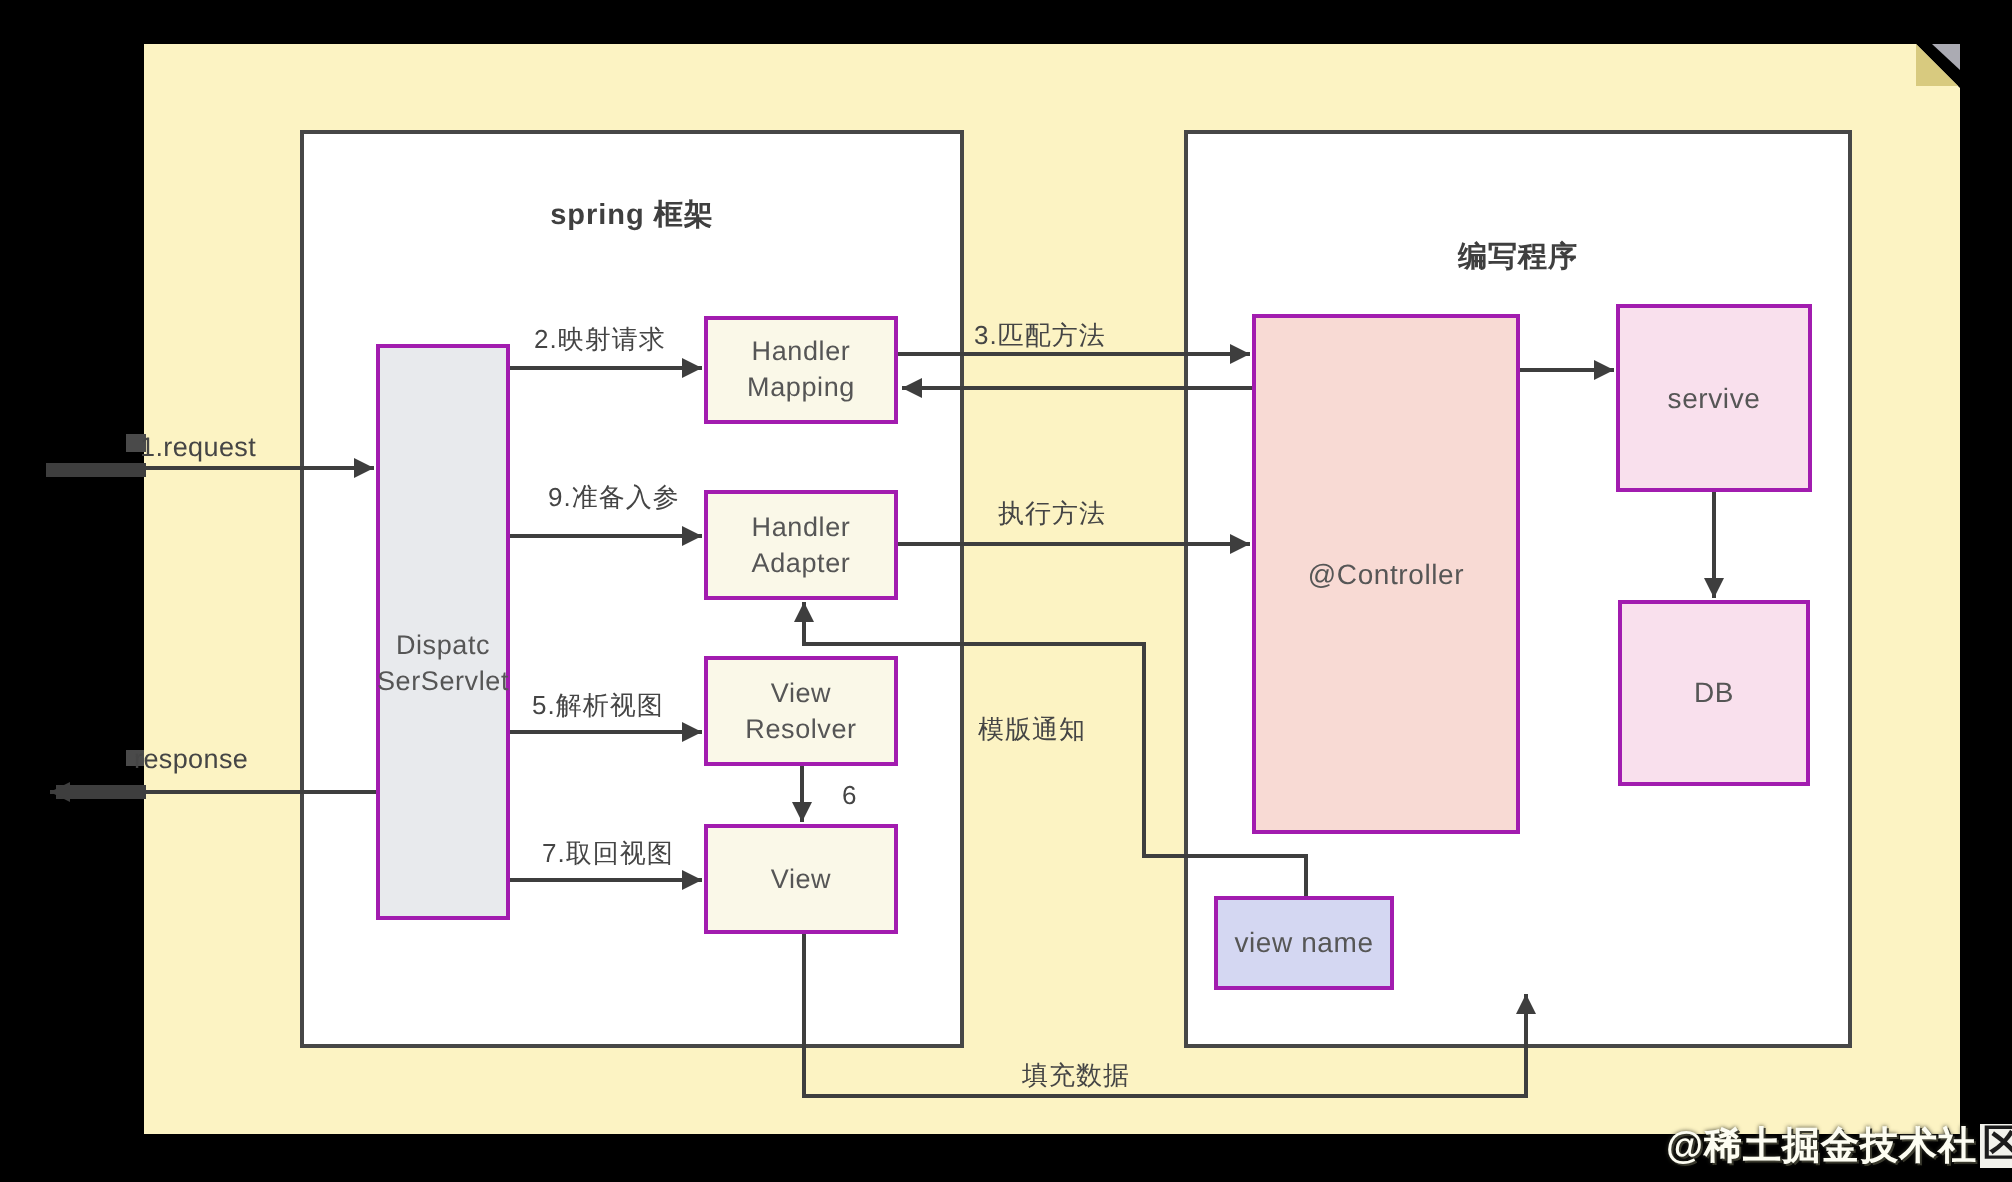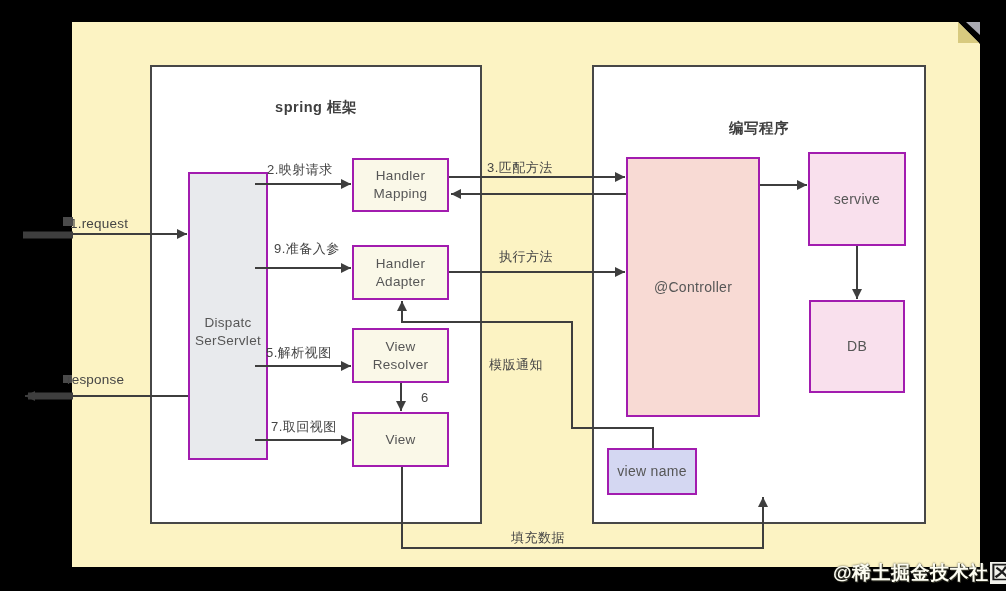--- a/index.html
+++ b/index.html
@@ -32,21 +32,21 @@
     position:absolute;left:0;width:100%;text-align:center;
     font-size:14.5px;font-weight:600;color:#3f3f3f;letter-spacing:.5px;
   }
   #panel-spring .panel-title{top:31px;}
   #panel-app .panel-title{top:36px;margin-top:16px;}
   .node{
     position:absolute;border:2px solid #a21caf;box-sizing:border-box;
     display:flex;flex-direction:column;align-items:center;justify-content:center;
     font-size:13.5px;color:#565656;text-align:center;line-height:1.3;letter-spacing:.3px;
   }
-  #node-dispatcher{left:188px;top:172px;width:80px;height:288px;background:#E8EAED;}
+  #node-dispatcher{left:188px;top:172px;width:67px;height:288px;background:#E8EAED;}
   #node-dispatcher .inner{transform:translateY(16px);}
   #node-handler-mapping{left:352px;top:158px;width:97px;height:54px;background:#FAF8E8;}
   #node-handler-adapter{left:352px;top:245px;width:97px;height:55px;background:#FAF8E8;}
   #node-view-resolver{left:352px;top:328px;width:97px;height:55px;background:#FAF8E8;}
   #node-view{left:352px;top:412px;width:97px;height:55px;background:#FAF8E8;}
   #node-controller{left:626px;top:157px;width:134px;height:260px;background:#F8DAD4;font-size:14px;}
   #node-service{left:808px;top:152px;width:98px;height:94px;background:#F9E0ED;font-size:14px;}
   #node-db{left:809px;top:300px;width:96px;height:93px;background:#F9E0ED;font-size:14px;}
   #node-view-name{left:607px;top:448px;width:90px;height:47px;background:#D4D7F2;font-size:14px;}
   #node-model{left:718px;top:448px;width:90px;height:47px;background:#D4D7F2;font-size:14px;}

